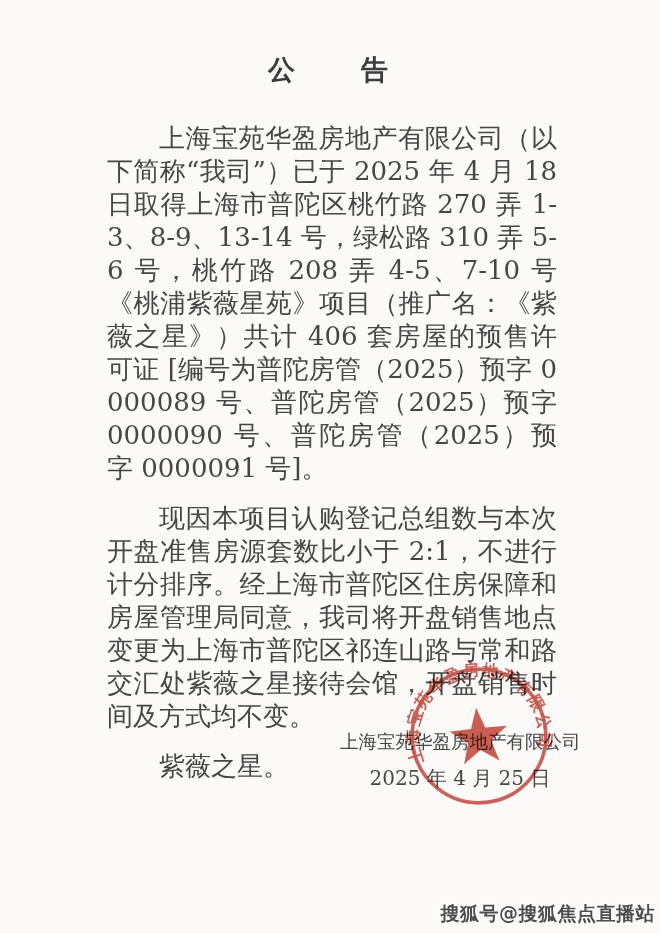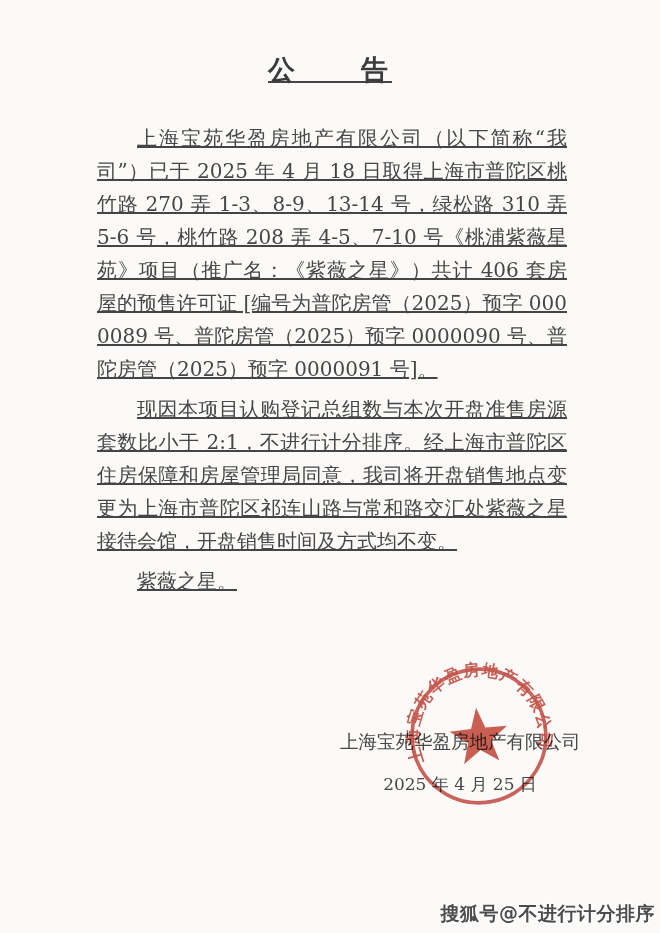--- a/index.html
+++ b/index.html
@@ -9,36 +9,35 @@
     font-family: "DejaVu Serif", "Liberation Serif", serif;
   }
   .page {
     position: relative;
     width: 660px;
     height: 933px;
     margin: 0 auto;
     background: #fbfaf8;
     overflow: hidden;
     color: #454545;
-    text-decoration: underline;
   }
   .doc-title {
     margin-top: 52px;
     text-align: center;
     font-size: 27px;
     font-weight: 700;
     letter-spacing: 4px;
     color: #3c3c3c;
   }
   .doc-body {
     margin: 34px 86px 0 90px;
   }
   .doc-body p {
-    margin: 7px;
-    font-size: 20px;
+    margin: 17px;
+    font-size: 26px;
     line-height: 33px;
     text-align: justify;
     text-indent: 2em;
     color: #464646;
     word-break: break-all;
   }
   .signature {
     position: absolute;
     right: 80px;
     top: 728px;
@@ -46,22 +45,22 @@
     text-align: center;
     z-index: 1;
   }
   .signature .company {
     font-size: 18.5px;
     line-height: 28px;
     color: #474747;
     white-space: nowrap;
   }
   .signature .date {
-    margin-top: 14px;
-    font-size: 17px;
+    margin-top: 8px;
+    font-size: 20px;
     line-height: 28px;
     color: #474747;
     white-space: nowrap;
   }
   .seal {
     position: absolute;
     left: 393px;
     top: 650px;
     width: 172px;
     height: 172px;
@@ -113,15 +112,15 @@
         <path id="sealArc" d="M 27.6 102.5 A 60 60 0 1 1 142.4 102.5" fill="none"></path>
       </defs>
       <circle cx="85" cy="85" r="66" fill="none" stroke="#bf4136" stroke-width="3.6" opacity="0.92"></circle>
       <polygon points="85,57 77.9,77.3 56.5,77.7 73.6,90.7 67.4,111.3 85,99 102.6,111.3 96.4,90.7 113.5,77.7 92.1,77.3" fill="#c0392b" opacity="0.92"></polygon>
       <text font-size="16" fill="#bf4136" opacity="0.95" font-family="DejaVu Serif, Liberation Serif, serif" font-weight="700" letter-spacing="1.5">
         <textPath href="#sealArc" startOffset="50%" text-anchor="middle">上海宝苑华盈房地产有限公司</textPath>
       </text>
     </svg>
   </div>
 
-  <div class="watermark">搜狐号@不进行计分排序</div>
+  <div class="watermark">搜狐号@搜狐焦点直播站</div>
 
 </div>
 
 </body></html>

